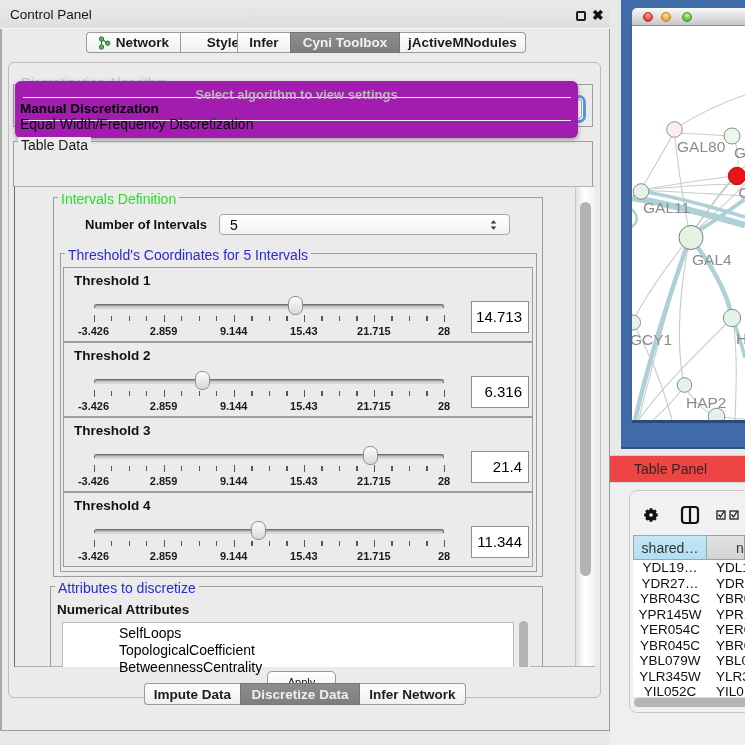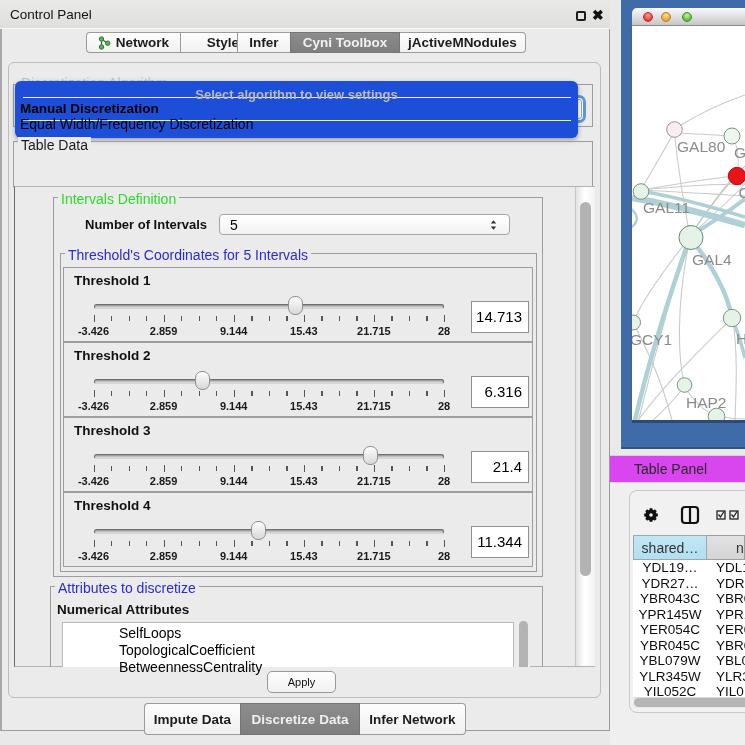--- a/index.html
+++ b/index.html
@@ -35,40 +35,40 @@
 .tpanel .lab { position:absolute; left:10px; top:5px; font-size:13.5px; font-weight:bold; color:#111; }
 .track { position:absolute; left:29.5px; top:36px; width:350.5px; height:5px; border-radius:3px;
   background:linear-gradient(#8f8f8f,#d2d2d2 70%,#dedede); border:1px solid #6f6f6f; border-bottom-color:#d6d6d6; }
 .thumb { position:absolute; top:28px; width:15px; height:19px; border:1px solid #8f8f8f;
   border-radius:7px 7px 7px 7px; background:linear-gradient(#fdfdfd,#d8d8d8); }
 .tick { position:absolute; width:1.3px; background:#565656; }
 .tlab { position:absolute; top:56.5px; font-size:11px; font-weight:700; color:#1a1a1a; transform:translateX(-50%); }
 .tfield { position:absolute; left:407px; top:33px; width:58px; height:32px; background:#fff;
   border:1px solid #8f8f8f; font-size:15px; color:#000; text-align:right; line-height:30px; padding-right:6px; }
 
-#popup { left:15px; top:81px; width:563px; height:57px; background:#1d4ed8;
+#popup { left:15px; top:81px; width:563px; height:57px; background:#a21caf;
   border-radius:6px; box-shadow:0 2px 5px rgba(60,60,60,0.45); }
 
 #attrlist { left:62px; top:622px; width:452px; height:45px; background:#fff; border:1px solid #b9b9b9; border-bottom:none;
   font-size:14px; color:#000; }
 
-.bseg { position:absolute; top:703px; height:32px; border:1px solid #9b9b9b;
+.bseg { position:absolute; top:683px; height:22px; border:1px solid #9b9b9b;
   background:linear-gradient(#fdfdfd,#f0f0f0); font-size:13.5px; font-weight:600; color:#1c1c1c;
   display:flex; align-items:center; justify-content:center; }
 .bseg.dark { background:linear-gradient(#8d8d8d,#7e7e7e); color:#efefef; border-color:#757575; }
 
 #netwin { left:621px; top:0; width:124px; height:449px; background:#3f6ca9; }
 #nettitle { left:632px; top:8px; width:113px; height:18px; background:linear-gradient(#fafafa,#c7c7c7);
   border-bottom:1px solid #8a8a8a; border-radius:5px 0 0 0; }
 .tl { position:absolute; top:12px; width:10px; height:10px; border-radius:50%; }
 #netcanvas { left:630px; top:26px; width:115px; height:394px; background:#fff;
   border-left:2px solid #46648f; }
 #netshadow { left:632px; top:420px; width:113px; height:3px; background:#2b4a77; }
 
-#tpbar { left:610px; top:455px; width:135px; height:28px; background:#d946ef;
+#tpbar { left:610px; top:455px; width:135px; height:28px; background:#ef4444;
   border-top:1px solid #d2d2d2; border-bottom:1px solid #dadada; }
 #tpbar .t { position:absolute; left:24px; top:5px; font-size:14px; color:#2a2a2a; }
 #tablecard { left:629px; top:490px; width:125px; height:223px; background:#f1f1f1;
   border:1px solid #c9c9c9; border-radius:8px 0 0 8px; }
 .trow { position:absolute; left:633px; width:112px; height:15.5px; font-size:13.5px; line-height:15.5px; color:#0d0d0d; }
 .trow .c1 { position:absolute; left:0; width:74px; text-align:center; }
 .trow .c2 { position:absolute; left:83px; width:40px; }
 </style>
 </head>
 <body>

